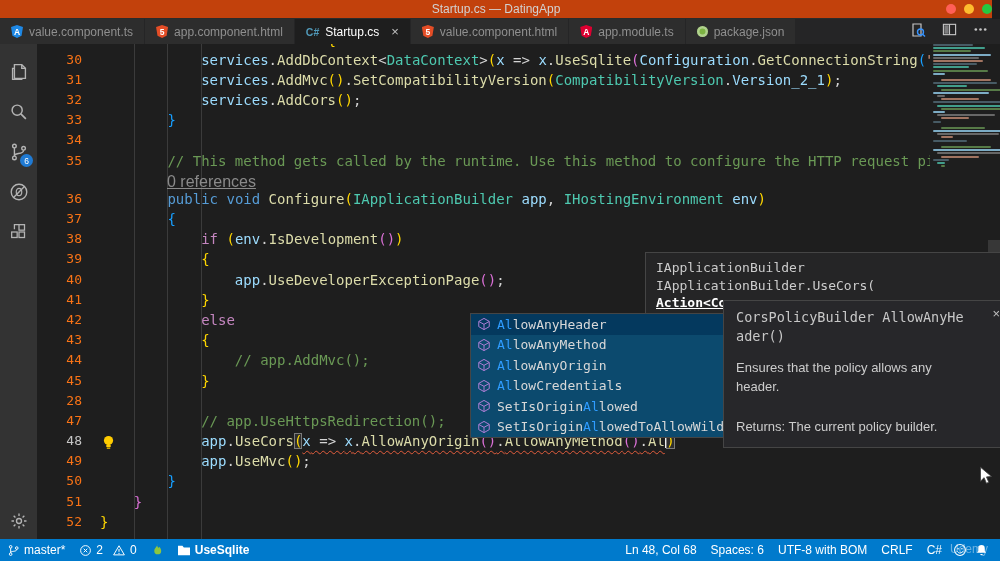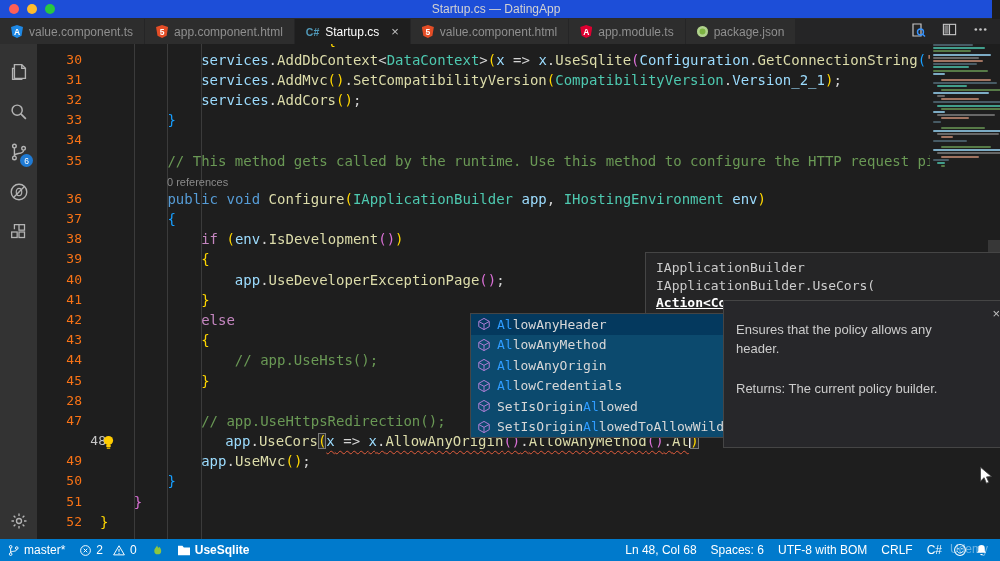--- a/index.html
+++ b/index.html
@@ -1,21 +1,21 @@
 <!DOCTYPE html>
 <html><head>
 <meta charset="utf-8">
 <style>
   html,body{margin:0;padding:0;}
   body{width:1000px;height:561px;position:relative;overflow:hidden;background:#1e1e1e;
        font-family:"Liberation Sans",sans-serif;-webkit-font-smoothing:antialiased;}
 
   
-  .titlebar{position:absolute;top:0;left:0;right:8px;height:18px;background:#1d4ed8;
-            border-bottom:1px solid #2b2b2b;display:flex;align-items:center;}
+  .titlebar{position:absolute;top:0;left:0;right:8px;height:18px;background:#c2410c;
+            border-bottom:1px solid #2b2b2b;display:flex;align-items:center;justify-content:flex-end;}
   .traffic{display:flex;gap:8px;margin-left:9px;}
   .tl{width:10px;height:10px;border-radius:50%;}
   .tl.red{background:#ff5f57}.tl.yellow{background:#febc2e}.tl.green{background:#28c840}
   .win-title{position:absolute;left:0;right:0;text-align:center;font-size:12px;color:#d2d2d2;line-height:18px;}
 
   
   .tabbar{position:absolute;top:19px;left:0;right:0;height:25px;background:#252526;display:flex;}
   .tab{height:25px;display:flex;align-items:center;gap:6px;padding:0 11px;font-size:12px;
        background:#2d2d2d;color:#8f8f8f;border-right:1px solid #252526;white-space:nowrap;cursor:default;}
   .tab.active{background:#1e1e1e;color:#ffffff;}
@@ -35,23 +35,23 @@
             width:13px;height:13px;border-radius:50%;display:flex;align-items:center;justify-content:center;}
   .ab-gear{position:absolute;bottom:8px;left:0;width:37px;display:flex;justify-content:center;}
 
   
   .editor{position:absolute;left:37px;top:44px;right:0;bottom:22px;background:#1e1e1e;overflow:hidden;}
   .guides{position:absolute;top:0;bottom:0;width:1px;background:#3b3b3b;}
   .code-rows{position:absolute;left:0;top:0;right:70px;bottom:0;overflow:hidden;}
   .row{display:flex;height:20.2px;line-height:20.2px;white-space:pre;}
   .row:first-child{margin-top:-12.5px;}
   .ln{width:45px;flex:none;text-align:right;color:#f97316;font:13px "DejaVu Sans Mono",monospace;margin-right:18px;}
-  .ln.cur{color:#c6c6c6;margin-left:24px;}
+  .ln.cur{color:#c6c6c6;}
   .code{font:14px "DejaVu Sans Mono",monospace;color:#d4d4d4;}
-  .lens-row{height:18px;line-height:18px;padding-left:130px;font-size:11px;color:#8a8a8a;}
+  .lens-row{height:18px;line-height:18px;padding-left:130px;font-size:16px;color:#8a8a8a;text-decoration:underline;}
   .tok.v{color:#9cdcfe}.tok.m{color:#dcdcaa}.tok.t{color:#4ec9b0}.tok.k{color:#569cd6}
   .tok.c{color:#c586c0}.tok.s{color:#ce9178}.tok.cm{color:#6a9955}.tok.p{color:#d4d4d4}
   .tok.g{color:#ffd700}.tok.o{color:#da70d6}.tok.b{color:#179fff}.tok.w{color:#d4d4d4}
   .tok.sq{text-decoration:underline;text-decoration-style:wavy;text-decoration-color:#e25d3c;
           text-decoration-thickness:1px;text-underline-offset:3.5px;}
   .tok.mb{box-shadow:inset 0 0 0 1px #7a7a7a;background:rgba(120,120,120,.18);}
   .caret{display:inline-block;width:1.5px;height:15px;background:#ededed;vertical-align:-2px;}
   .lightbulb{position:absolute;left:102px;top:435px;z-index:5;}
 
   
@@ -214,21 +214,21 @@
       <div class="row"><span class="ln">35</span><span class="code"><span class="tok w">        </span><span class="tok cm">// This method gets called by the runtime. Use this method to configure the HTTP request pipe</span></span></div>
       <div class="lens-row">0 references</div>
       <div class="row"><span class="ln">36</span><span class="code"><span class="tok w">        </span><span class="tok k">public</span><span class="tok w"> </span><span class="tok k">void</span><span class="tok w"> </span><span class="tok m">Configure</span><span class="tok g">(</span><span class="tok t">IApplicationBuilder</span><span class="tok w"> </span><span class="tok v">app</span><span class="tok p">, </span><span class="tok t">IHostingEnvironment</span><span class="tok w"> </span><span class="tok v">env</span><span class="tok g">)</span></span></div>
       <div class="row"><span class="ln">37</span><span class="code"><span class="tok w">        </span><span class="tok b">{</span></span></div>
       <div class="row"><span class="ln">38</span><span class="code"><span class="tok w">            </span><span class="tok c">if</span><span class="tok w"> </span><span class="tok g">(</span><span class="tok v">env</span><span class="tok p">.</span><span class="tok m">IsDevelopment</span><span class="tok o">()</span><span class="tok g">)</span></span></div>
       <div class="row"><span class="ln">39</span><span class="code"><span class="tok w">            </span><span class="tok g">{</span></span></div>
       <div class="row"><span class="ln">40</span><span class="code"><span class="tok w">                </span><span class="tok v">app</span><span class="tok p">.</span><span class="tok m">UseDeveloperExceptionPage</span><span class="tok o">()</span><span class="tok p">;</span></span></div>
       <div class="row"><span class="ln">41</span><span class="code"><span class="tok w">            </span><span class="tok g">}</span></span></div>
       <div class="row"><span class="ln">42</span><span class="code"><span class="tok w">            </span><span class="tok c">else</span></span></div>
       <div class="row"><span class="ln">43</span><span class="code"><span class="tok w">            </span><span class="tok g">{</span></span></div>
-      <div class="row"><span class="ln">44</span><span class="code"><span class="tok w">                </span><span class="tok cm">// app.UseHsts();</span></span></div>
+      <div class="row"><span class="ln">44</span><span class="code"><span class="tok w">                </span><span class="tok cm">// app.AddMvc();</span></span></div>
       <div class="row"><span class="ln">45</span><span class="code"><span class="tok w">            </span><span class="tok g">}</span></span></div>
       <div class="row"><span class="ln">28</span><span class="code"></span></div>
       <div class="row"><span class="ln">47</span><span class="code"><span class="tok w">            </span><span class="tok cm">// app.UseHttpsRedirection();</span></span></div>
       <div class="row"><span class="ln cur">48</span><span class="code"><span class="tok w">            </span><span class="tok v">app</span><span class="tok p">.</span><span class="tok m">UseCors</span><span class="tok g mb">(</span><span class="tok v sq">x</span><span class="tok p sq"> =&gt; </span><span class="tok v sq">x</span><span class="tok p sq">.</span><span class="tok m sq">AllowAnyOrigin</span><span class="tok o sq">()</span><span class="tok p sq">.</span><span class="tok m sq">AllowAnyMethod</span><span class="tok o sq">()</span><span class="tok p sq">.</span><span class="tok m sq">Al</span><span class="caret"></span><span class="tok g mb">)</span></span></div>
       <div class="row"><span class="ln">49</span><span class="code"><span class="tok w">            </span><span class="tok v">app</span><span class="tok p">.</span><span class="tok m">UseMvc</span><span class="tok g">()</span><span class="tok p">;</span></span></div>
       <div class="row"><span class="ln">50</span><span class="code"><span class="tok w">        </span><span class="tok b">}</span></span></div>
       <div class="row"><span class="ln">51</span><span class="code"><span class="tok w">    </span><span class="tok o">}</span></span></div>
       <div class="row"><span class="ln">52</span><span class="code"><span class="tok g">}</span></span></div>
     </div>
 </div>
@@ -314,20 +314,21 @@
         <path d="M2.2 5.2 8 8.4l5.8-3.2M8 8.4v6" fill="none" stroke="#b180d7" stroke-width="1.1"></path>
       </svg><span><span class="pre">SetIsOrigin</span><span class="match">Al</span><span class="post">lowed</span></span></div>
     <div class="srow"><svg width="14" height="14" viewBox="0 0 16 16">
         <path d="M8 1.6 14 5v6L8 14.4 2 11V5z" fill="none" stroke="#b180d7" stroke-width="1.1"></path>
         <path d="M2.2 5.2 8 8.4l5.8-3.2M8 8.4v6" fill="none" stroke="#b180d7" stroke-width="1.1"></path>
       </svg><span><span class="pre">SetIsOrigin</span><span class="match">Al</span><span class="post">lowedToAllowWild</span></span></div>
   </div>
 
 <div class="tooltip">
   <div class="tt-close">×</div>
+  <div class="tt-title">CorsPolicyBuilder AllowAnyHeader()</div>
   <div class="tt-desc">Ensures that the policy allows any header.</div>
   <div class="tt-returns">Returns: The current policy builder.</div>
 </div>
 
 <div class="mouse-cursor">
   <svg width="13" height="19" viewBox="0 0 13 19">
       <path d="M1.5 1.2v14l3.6-3.5 2.3 5.6 2.4-1-2.3-5.4 5-.4z" fill="#fff" stroke="#444" stroke-width="0.9"></path>
     </svg>
 </div>
 

